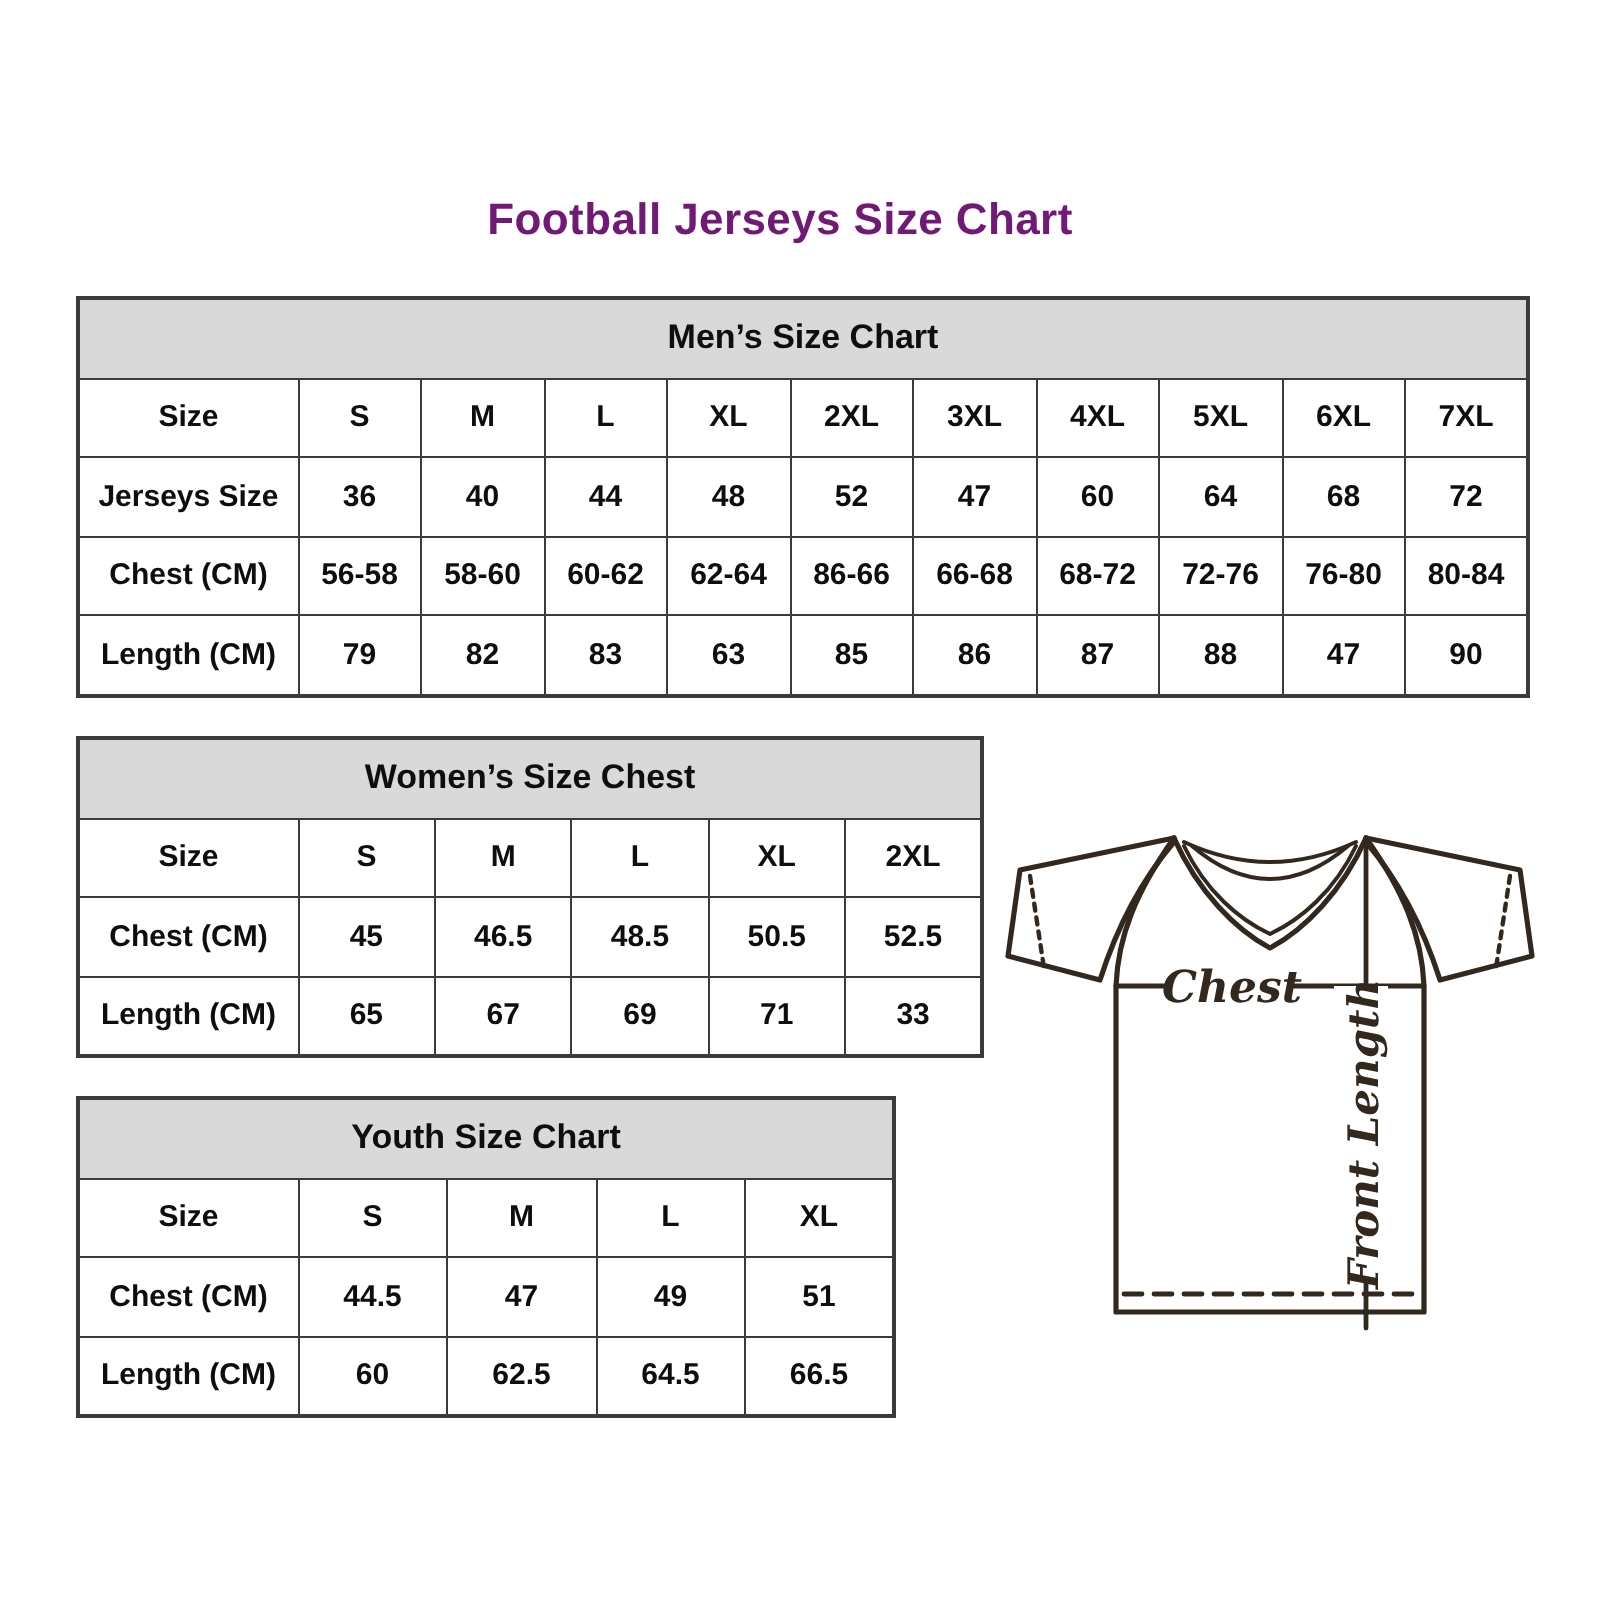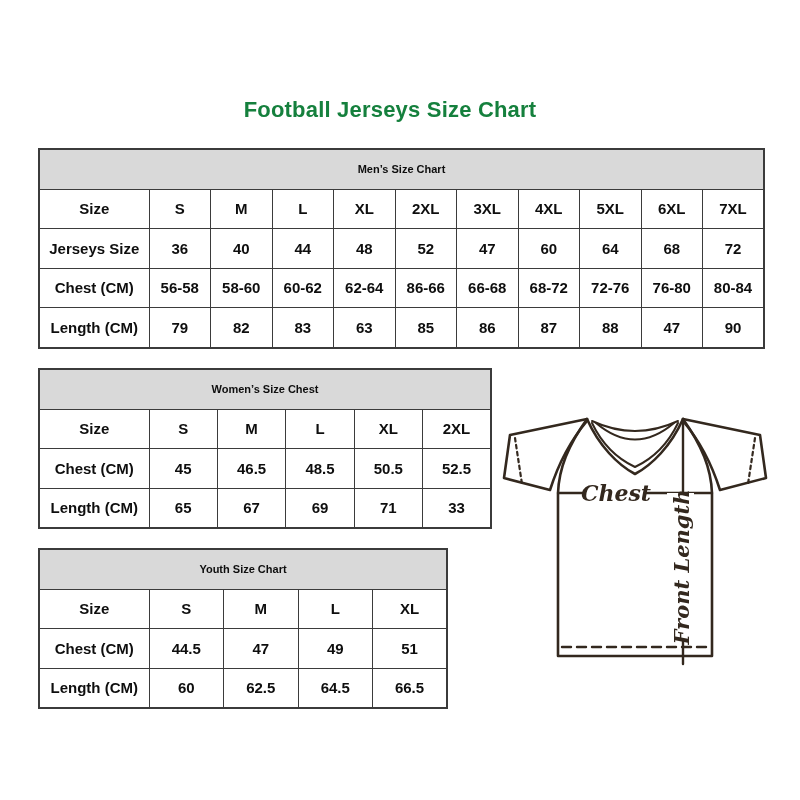--- a/index.html
+++ b/index.html
@@ -2,38 +2,38 @@
 <html><head>
 <meta charset="utf-8">
 <style>
   html,body{margin:0;padding:0;}
   body{
     width:800px;height:800px;background:#ffffff;position:relative;
     font-family:"Liberation Sans",sans-serif;overflow:hidden;
   }
   .page-title{
     position:absolute;top:97px;left:30px;width:720px;
-    text-align:center;font-size:22px;font-weight:bold;color:#15803d;
+    text-align:center;font-size:22px;font-weight:bold;color:#701a75;
     letter-spacing:0.2px;
   }
   table.size-table{
     position:absolute;border-collapse:collapse;table-layout:fixed;
     background:#fff;border:2px solid #3b3b3b;
   }
   #men-table{left:38px;top:148px;width:727px;}
   #women-table{left:38px;top:368px;width:454px;}
   #youth-table{left:38px;top:548px;width:410px;}
   .size-table td{
     border:1.5px solid #3b3b3b;height:38.5px;padding:0 2px;
     text-align:center;vertical-align:middle;
     font-weight:bold;font-size:15px;color:#0e0e0e;
     overflow:hidden;white-space:nowrap;
   }
   .size-table td.table-header{
-    background:#d9d9d9;font-size:11px;
+    background:#d9d9d9;font-size:17px;
   }
   col.label-col{width:110px;}
   #jersey-wrap{
     position:absolute;left:500px;top:404px;width:272px;height:264px;
   }
 </style>
 </head>
 <body>
 
 <div class="page-title">Football Jerseys Size Chart</div>

